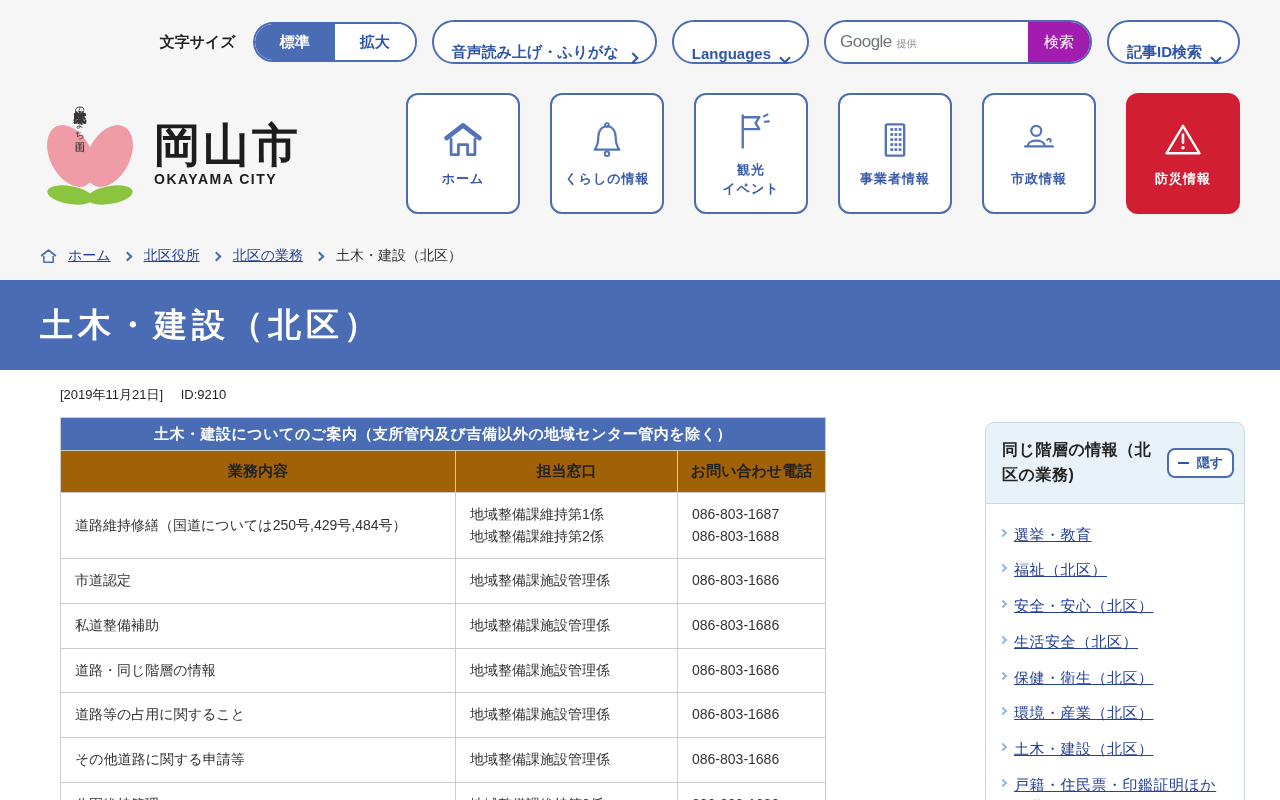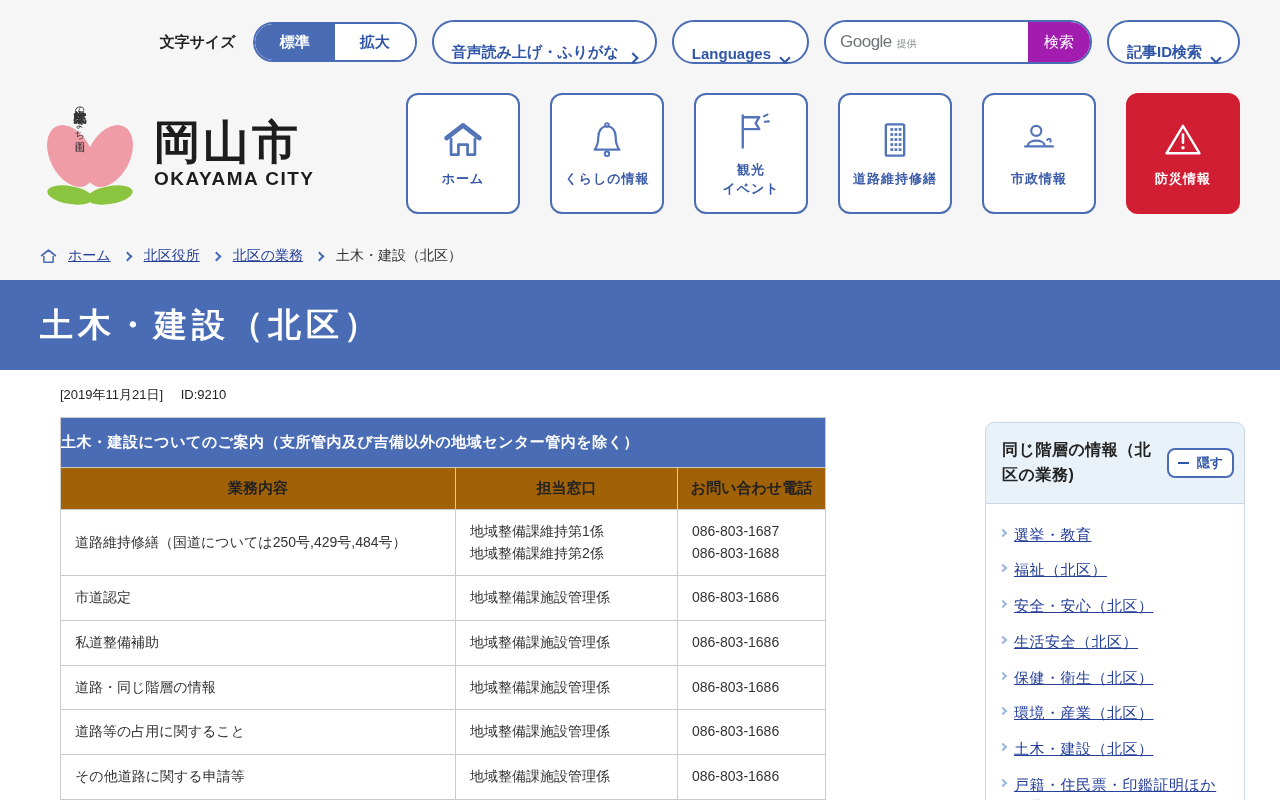--- a/index.html
+++ b/index.html
@@ -26,21 +26,21 @@
   .g-note { font-size:10px; color:#8a8e92; padding-top:4px; }
   .search-btn { width:62px; background:#a21caf; color:#fff; border:none; font-weight:normal; font-size:15px; cursor:pointer; font-family:inherit; }
   
   .site-header { padding:29px 40px 0; height:150px; display:flex; justify-content:space-between; align-items:center; }
   .logo { display:flex; align-items:center; gap:14px; position:relative; cursor:pointer; }
   .peach-wrap { position:relative; width:100px; height:112px; }
   .tagline { position:absolute; top:2px; left:30px; writing-mode:vertical-rl; color:#333; line-height:1.15; height:100px; z-index:2; }
   .tagline .t1 { font-size:13px; font-weight:bold; }
   .tagline .t2 { font-size:10px; }
   .site-name  { font-size:46px; font-weight:bold; color:#1d1d1d; letter-spacing:3px; line-height:1.1; }
-  .site-name-en { font-size:19px; font-weight:bold; color:#1d1d1d; letter-spacing:1.5px; }
+  .site-name-en { font-size:14px; font-weight:bold; color:#1d1d1d; letter-spacing:1.5px; }
   .global-nav { display:flex; gap:30px; }
   .nav-btn { width:114px; height:121px; background:#fff; border:2px solid #4a6cb4; border-radius:12px;
              display:flex; flex-direction:column; justify-content:center; align-items:center; gap:8px;
              color:#3a5ba9; cursor:pointer; font-family:inherit; }
   .nav-btn .nav-label { font-size:13px; font-weight:bold; letter-spacing:1px; text-align:center; line-height:1.45; }
   .nav-btn.alert { background:#d21e32; border-color:#d21e32; color:#fff; }
   .nav-icon { width:48px; height:44px; }
   
   .breadcrumb { padding:33px 40px 15px; display:flex; align-items:center; gap:11px; font-size:14px; color:#333; }
   .breadcrumb a { color:#26409a; text-decoration:underline; cursor:pointer; }
@@ -49,21 +49,21 @@
   
   .banner { height:90px; background:#4a6cb4; display:flex; align-items:center; }
   .banner h1 { color:#fff; font-size:33px; font-weight:bold; letter-spacing:5px; padding-left:40px; }
   
   .content { background:#fff; height:442px; display:flex; align-items:flex-start; }
   .main { width:765px; margin-left:60px; }
   .meta { padding-top:16px; font-size:13px; color:#222; }
   .meta .id { margin-left:14px; }
   table.contact { border-collapse:collapse; margin-top:13px; width:765px; table-layout:fixed; }
   table.contact th, table.contact td { border:1px solid #cbcbcb; }
-  .cap-row th { background:#4a6cb4; color:#fff; font-size:15px; font-weight:bold; height:50px; text-align:left; letter-spacing:0.5px; }
+  .cap-row th { background:#4a6cb4; color:#fff; font-size:15px; font-weight:bold; height:33px; text-align:center; letter-spacing:0.5px; }
   .head-row th { background:#a16207; font-size:15px; font-weight:bold; text-align:center; padding:11px 8px; color:#222; }
   table.contact td { font-size:14px; color:#333; padding:11px 14px; line-height:1.55; vertical-align:middle; text-align:left; }
   .preline { white-space:pre-line; }
   
   .sidebar { width:260px; margin-left:auto; margin-right:35px; margin-top:52px; }
   .sidebar-head { background:#e9f2f9; border:1px solid #c9d8e6; border-radius:9px 9px 0 0; padding:15px 10px 15px 16px; display:flex; align-items:center; gap:6px; }
   .sidebar-head h2 { font-size:16px; font-weight:bold; color:#222; line-height:1.55; flex:1; letter-spacing:0.5px; }
   .hide-btn { display:flex; align-items:center; gap:8px; background:#fff; border:2px solid #4a6cb4; border-radius:8px;
               color:#2f55a8; font-size:13px; font-weight:bold; padding:4px 9px; cursor:pointer; white-space:nowrap; font-family:inherit; }
   .minus-icon { display:inline-block; width:11px; height:2px; background:#2f55a8; }
@@ -161,21 +161,21 @@
             <rect x="23.5" y="22" width="3" height="3"></rect>
             <rect x="28" y="22" width="3" height="3"></rect>
           <rect x="19" y="27.5" width="3" height="3"></rect>
             <rect x="23.5" y="27.5" width="3" height="3"></rect>
             <rect x="28" y="27.5" width="3" height="3"></rect>
           <rect x="19" y="33" width="3" height="3"></rect>
             <rect x="23.5" y="33" width="3" height="3"></rect>
             <rect x="28" y="33" width="3" height="3"></rect>
         </g>
       </svg>
-      <span class="nav-label preline">道路維持修繕</span>
+      <span class="nav-label preline">事業者情報</span>
     </button>
     <button class="nav-btn">
       <svg class="nav-icon" viewBox="0 0 48 48" fill="none" stroke="#5474b8">
         <circle cx="21" cy="14" r="5.5" stroke-width="2.4"></circle>
         <path d="M12 30 C12 23 30 23 30 30" stroke-width="2.4" stroke-linecap="round"></path>
         <path d="M33 24 C34.5 21.5 37.5 22.5 36.5 26" stroke-width="2.2" stroke-linecap="round"></path>
         <path d="M9 31 H39" stroke-width="2.6" stroke-linecap="round"></path>
       </svg>
       <span class="nav-label preline">市政情報</span>
     </button>

